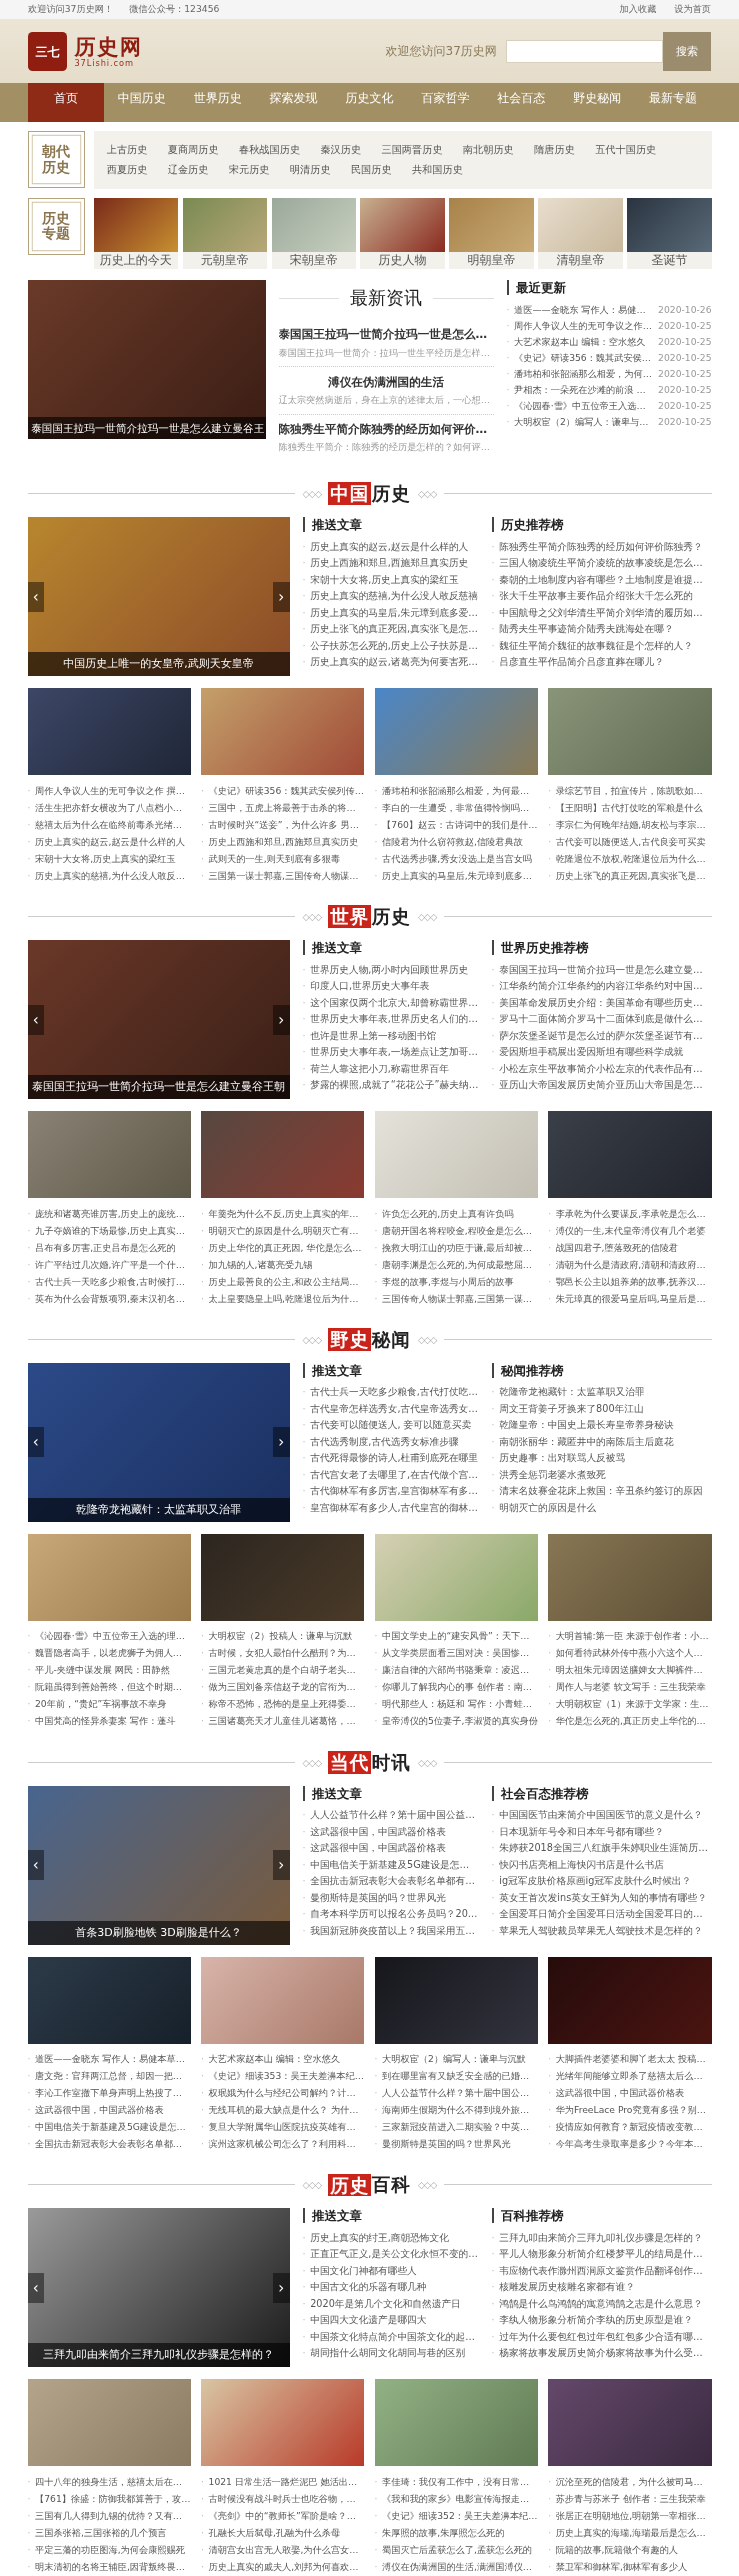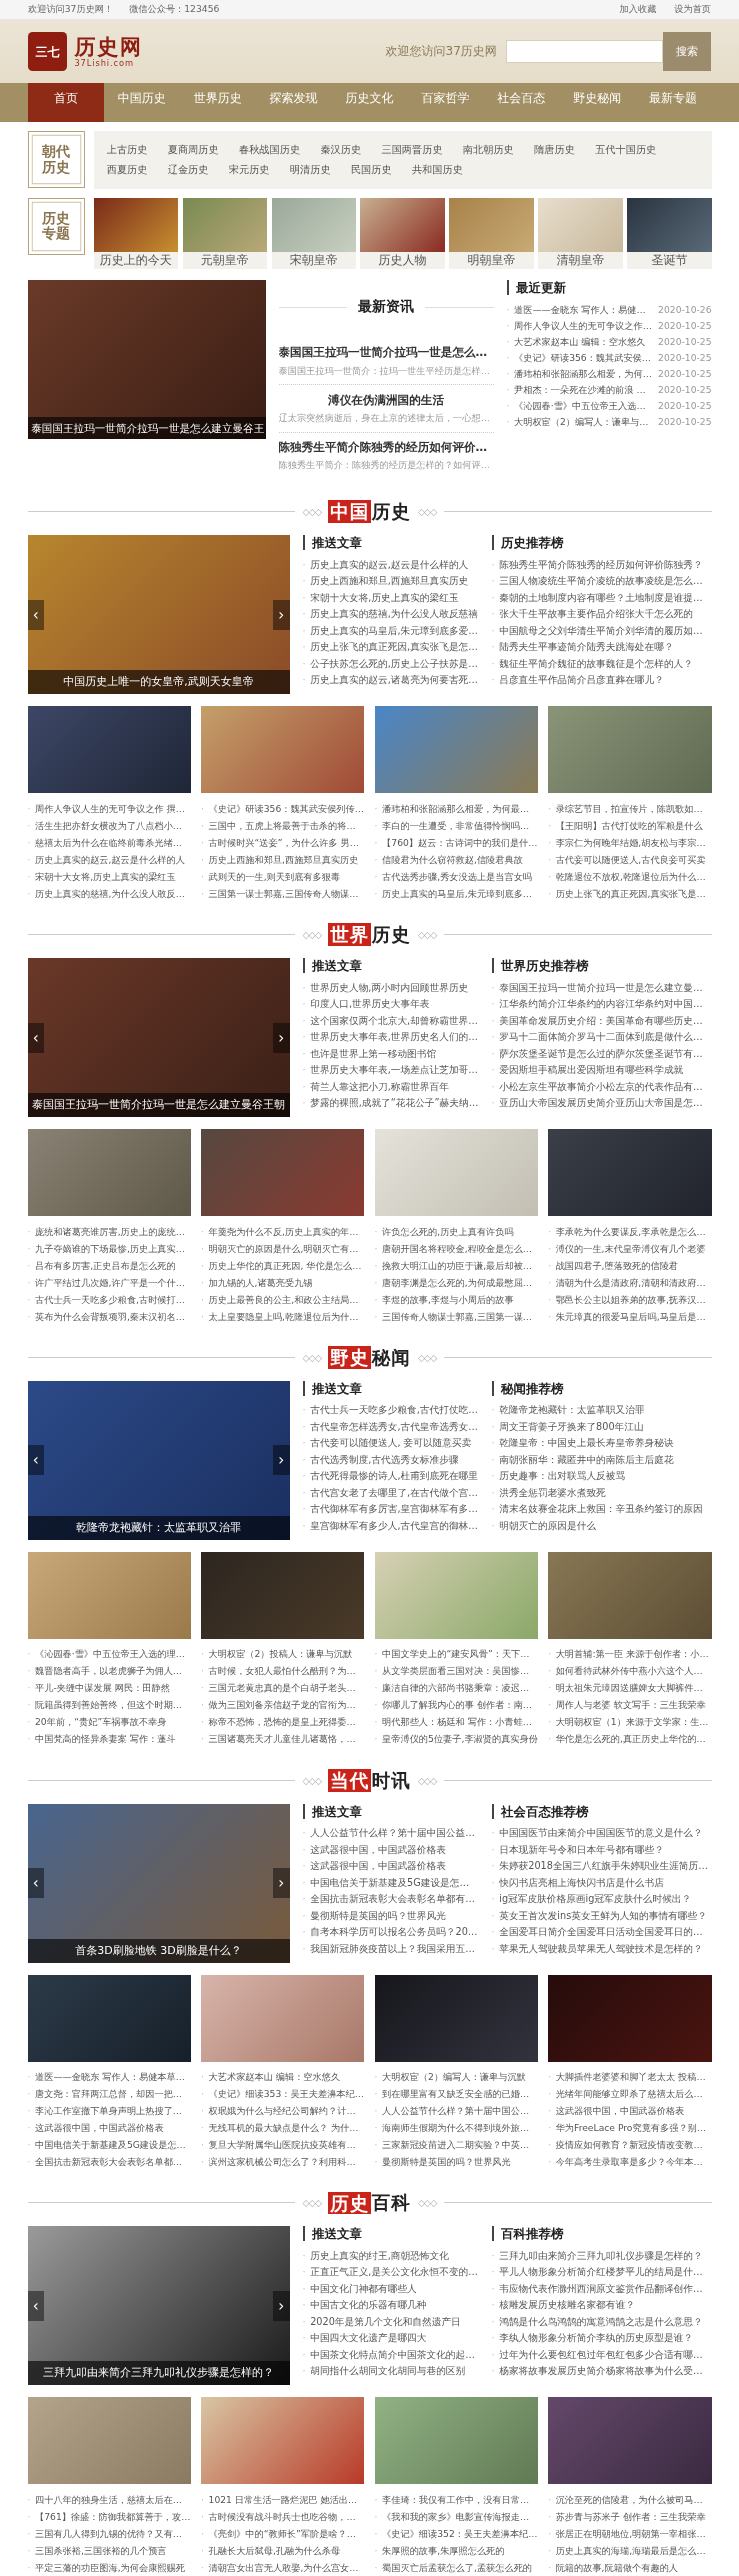--- a/index.html
+++ b/index.html
@@ -39,21 +39,21 @@
   .topic{flex:1;}
   .topic-img{height:54px;}
   .topic-cap{background:#f3f1ec;font-size:12px;color:#555;text-align:center;line-height:17.6px;white-space:nowrap;overflow:hidden;}
   
   .featured{display:flex;gap:13px;margin-top:11px;}
   .slider{width:238px;height:159px;position:relative;flex:none;}
   .slider-cap{position:absolute;left:0;right:0;bottom:0;background:rgba(0,0,0,.62);color:#fff;font-size:10.6px;line-height:22px;text-align:center;white-space:nowrap;overflow:hidden;padding:0 3.7px;}
   .newscol{flex:1;min-width:0;}
   .news-head{display:flex;align-items:center;margin:1.8px 0 5.5px;}
   .news-head .hline{flex:1;height:0.9px;background:#ddd;}
-  .news-head .ht{font-size:14px;font-weight:bold;color:#222;margin:16px 11px;}
+  .news-head .ht{font-size:18px;font-weight:normal;color:#222;margin:4px 11px;}
   .news-item{border-bottom:0.9px dotted #ccc;padding:4.6px 0 6.5px;}
   .news-item:last-child{border-bottom:none;}
   .news-title{font-size:11.6px;font-weight:bold;color:#333;text-align:center;white-space:nowrap;overflow:hidden;text-overflow:ellipsis;line-height:20.3px;}
   .news-desc{font-size:9.2px;color:#999;white-space:nowrap;overflow:hidden;text-overflow:ellipsis;line-height:15px;}
   .updcol{width:205px;flex:none;}
   .col-head{font-size:12.5px;font-weight:bold;color:#222;border-left:2.8px solid #444;padding-left:7.4px;margin-bottom:6.5px;line-height:15px;}
   .upd-row{display:flex;align-items:center;font-size:9.2px;line-height:16px;}
   .upd-text{flex:1;min-width:0;color:#555;white-space:nowrap;overflow:hidden;text-overflow:ellipsis;}
   .upd-text::before,.li::before{content:"·";color:#bbb;margin-right:4.6px;}
   .upd-date{color:#999;margin-left:5.5px;flex:none;}

